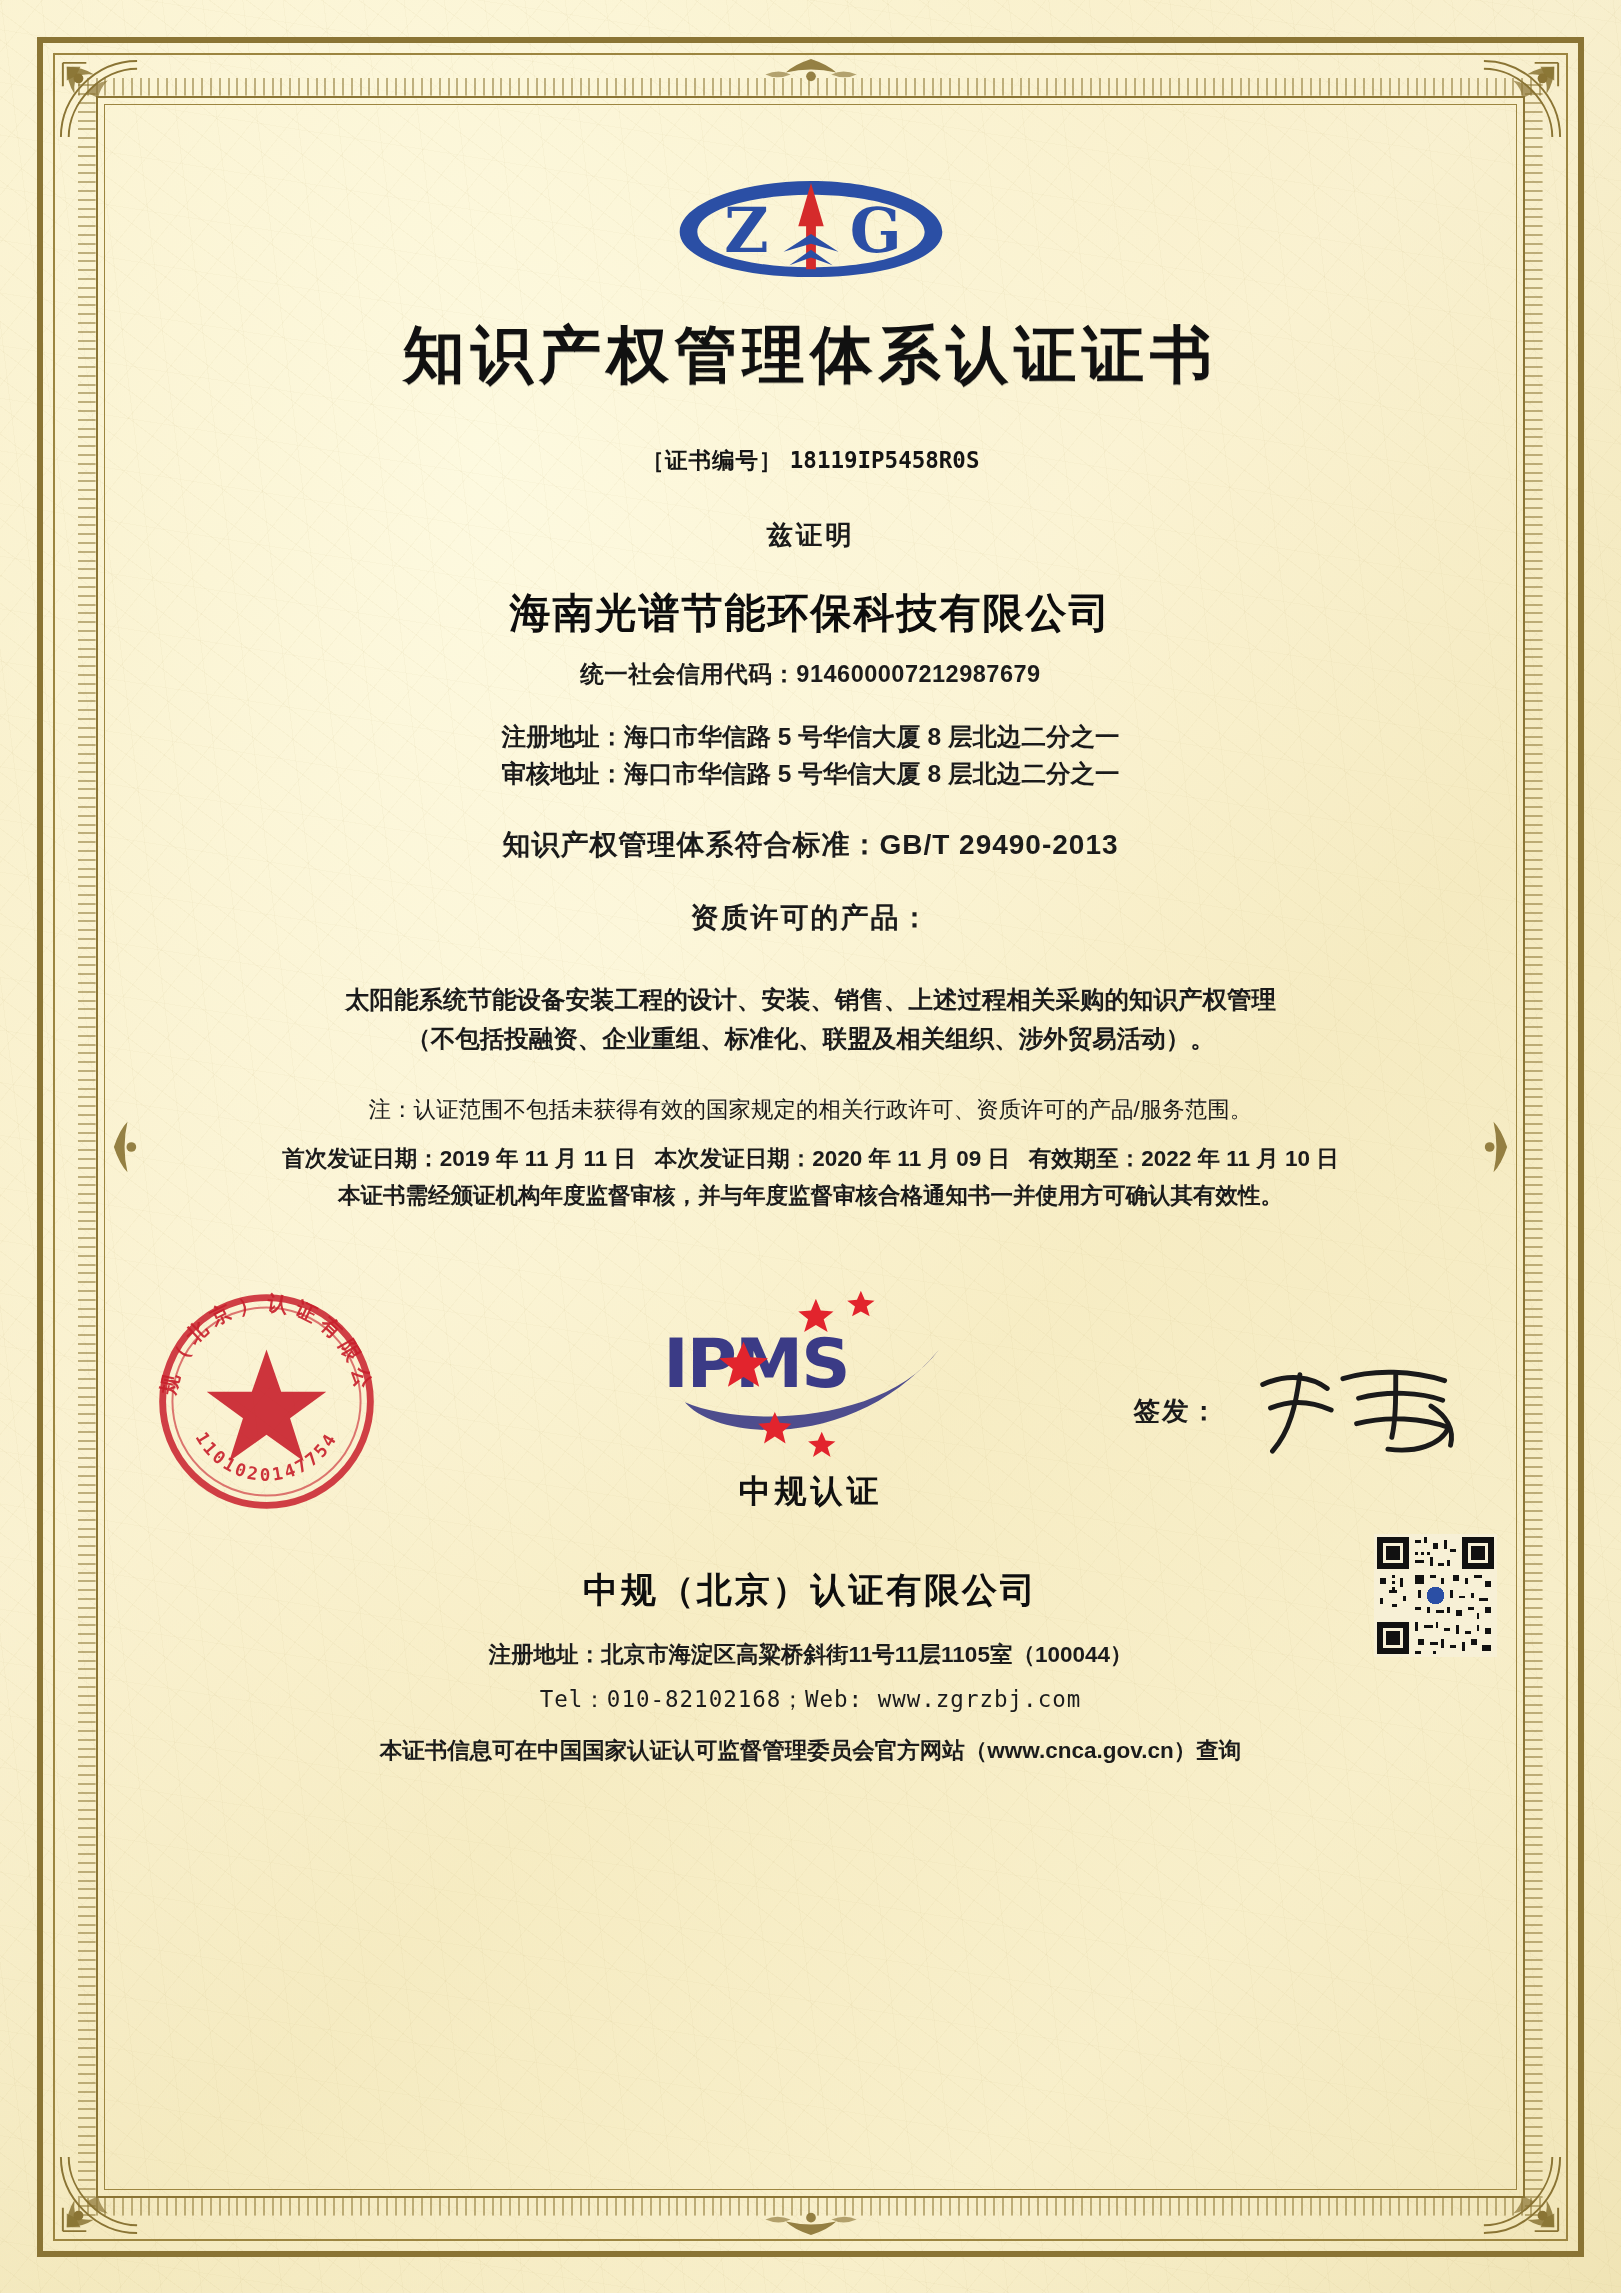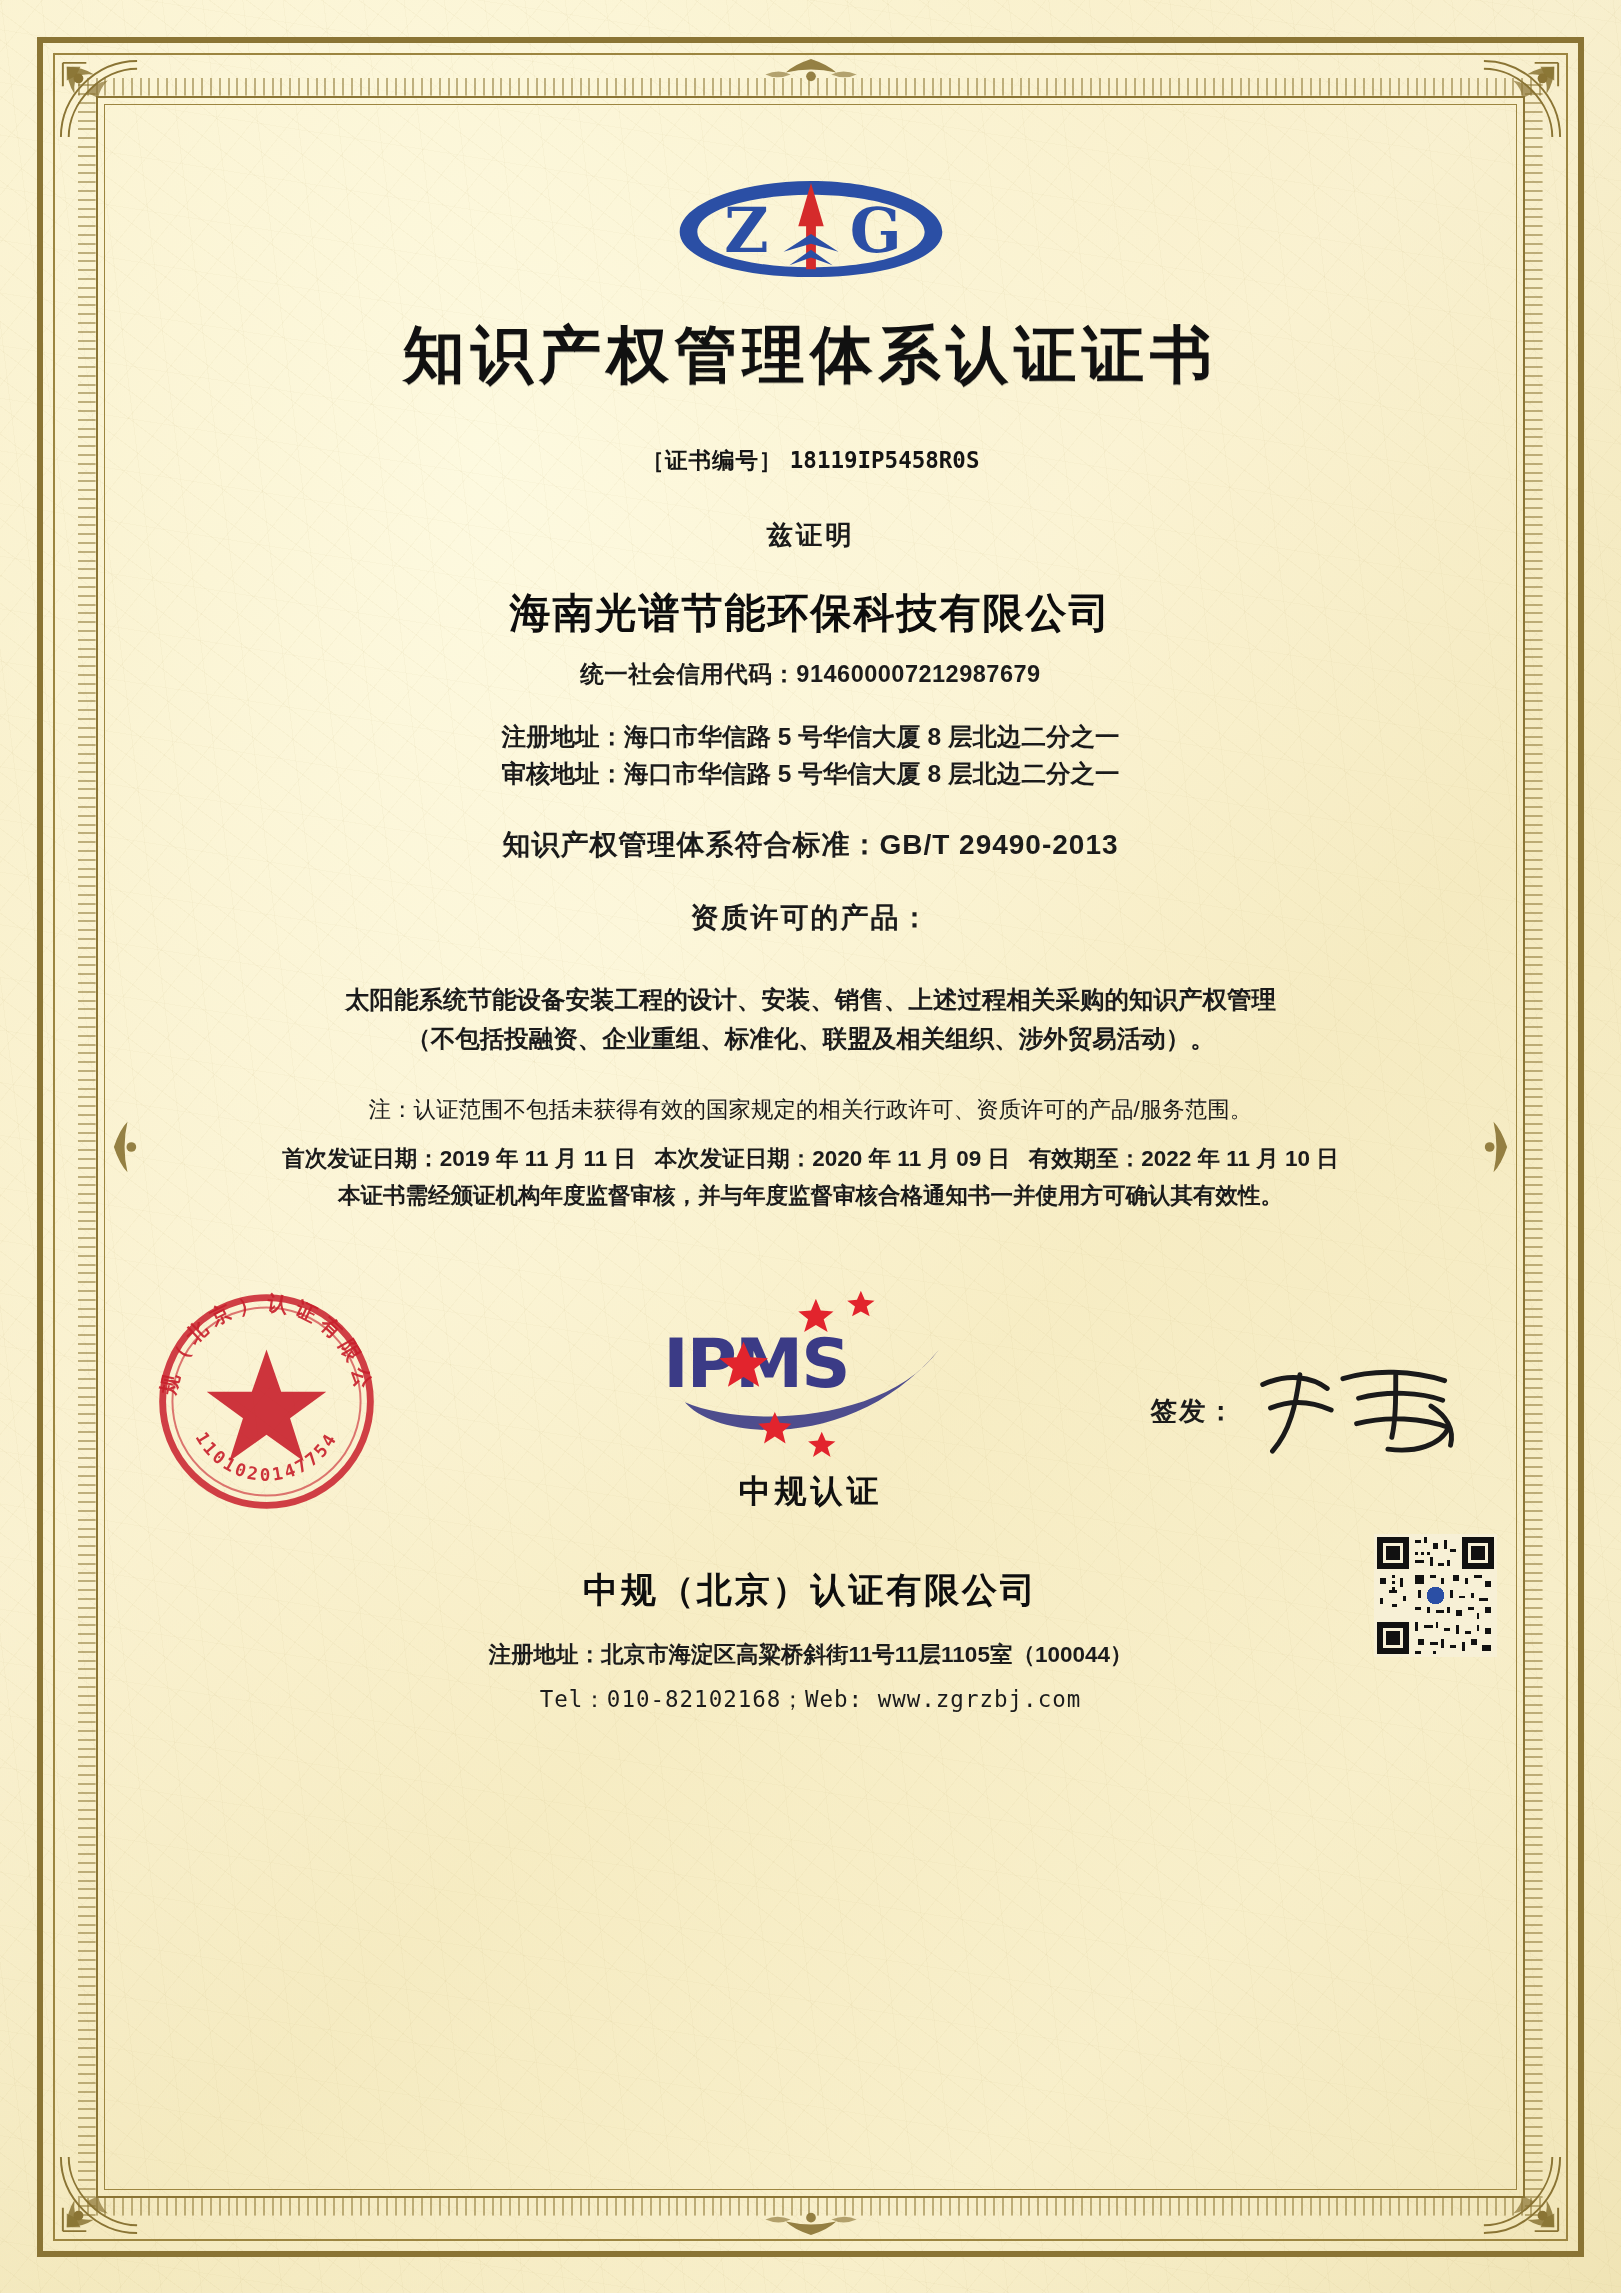--- a/index.html
+++ b/index.html
@@ -236,21 +236,21 @@
     font-weight: bold;
     letter-spacing: 3.9px;
     color: #111;
   }
   .sign-wrap {
     position: absolute;
     right: 29px;
     top: 84px;
     display: flex;
     align-items: center;
-    gap: 13px;
+    gap: 30px;
   }
   .sign-label {
     font-size: 26.5px;
     font-weight: bold;
     letter-spacing: 2px;
   }
 
   
   .footer {
     margin-top: 2px;
@@ -608,17 +608,18 @@
             <circle cx="21" cy="21" r="3" fill="#2b4fa5"></circle>
           </g>
         </svg>
       </div>
 
       <div class="company-cn">中规（北京）认证有限公司</div>
       <div class="footer-addr">
         <span>注册地址：</span><span>北京市海淀区高粱桥斜街11号11层1105室（100044）</span>
       </div>
       <div class="footer-tel">Tel：010-82102168；Web: www.zgrzbj.com</div>
+      <div class="footer-final">本证书信息可在中国国家认证认可监督管理委员会官方网站（www.cnca.gov.cn）查询</div>
     </div>
 
   </div>
 </div>
 
 
 </body></html>

